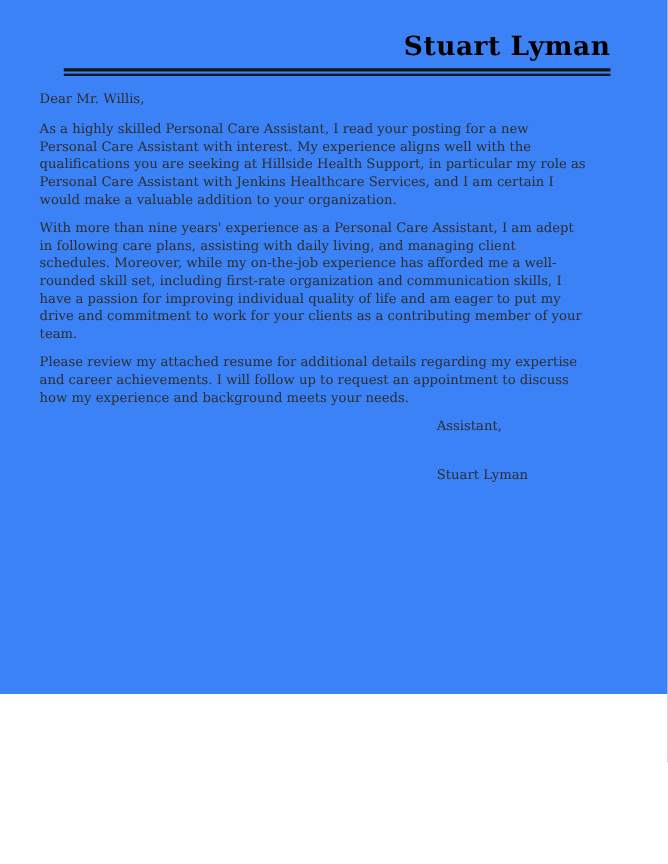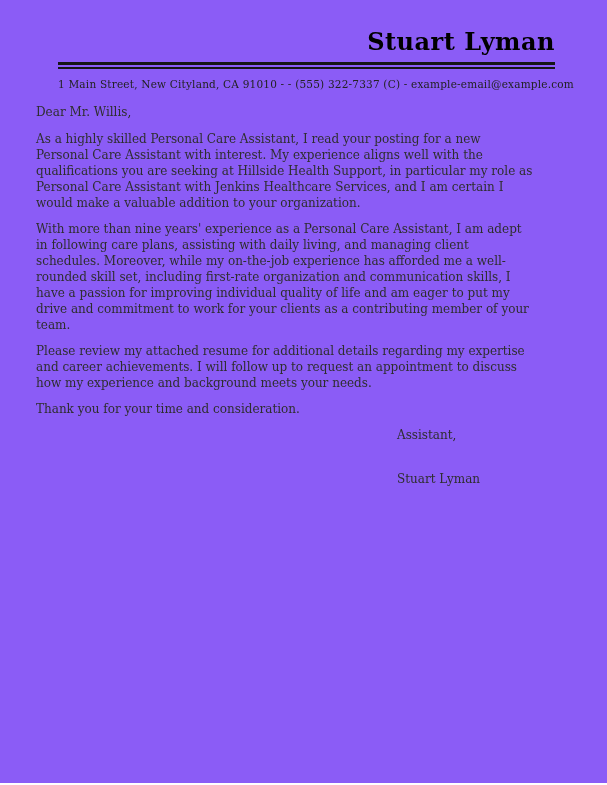--- a/index.html
+++ b/index.html
@@ -3,22 +3,22 @@
 <meta charset="utf-8">
 <style>
   html, body {
     margin: 0;
     padding: 0;
     background: #ffffff;
   }
   .page {
     position: relative;
     width: 607px;
-    height: 783px;
-    background: #8b5cf6;
+    height: 631px;
+    background: #3b82f6;
     overflow: hidden;
     font-family: "DejaVu Serif", "Liberation Serif", serif;
     color: #2e2e2e;
     box-sizing: border-box;
   }
   .letter-header {
     margin: 28px 52px 0 58px;
   }
   .letter-name {
     text-align: right;
@@ -82,33 +82,31 @@
 
 <div class="page">
 
   <div class="letter-header">
     <div class="letter-name">Stuart Lyman</div>
     <div class="double-rule">
       <div class="rule-top"></div>
       <div class="rule-gap"></div>
       <div class="rule-bottom"></div>
     </div>
-    <div class="contact-line">1 Main Street, New Cityland, CA 91010 - - (555) 322-7337 (C) - example-email@example.com</div>
   </div>
 
   <div class="letter-body">
     <p class="salutation">Dear Mr. Willis,</p>
 
     <p class="body-paragraph">As a highly skilled Personal Care Assistant, I read your posting for a new Personal Care Assistant with interest. My experience aligns well with the qualifications you are seeking at Hillside Health Support, in particular my role as Personal Care Assistant with Jenkins Healthcare Services, and I am certain I would make a valuable addition to your organization.</p>
 
     <p class="body-paragraph">With more than nine years' experience as a Personal Care Assistant, I am adept in following care plans, assisting with daily living, and managing client schedules. Moreover, while my on-the-job experience has afforded me a well-rounded skill set, including first-rate organization and communication skills, I have a passion for improving individual quality of life and am eager to put my drive and commitment to work for your clients as a contributing member of your team.</p>
 
     <p class="body-paragraph">Please review my attached resume for additional details regarding my expertise and career achievements. I will follow up to request an appointment to discuss how my experience and background meets your needs.</p>
 
-    <p class="body-paragraph">Thank you for your time and consideration.</p>
 
     <div class="closing-block">
       <p class="closing">Assistant,</p>
       <p class="signature-name">Stuart Lyman</p>
     </div>
   </div>
 
 </div>
 
 </body></html>

